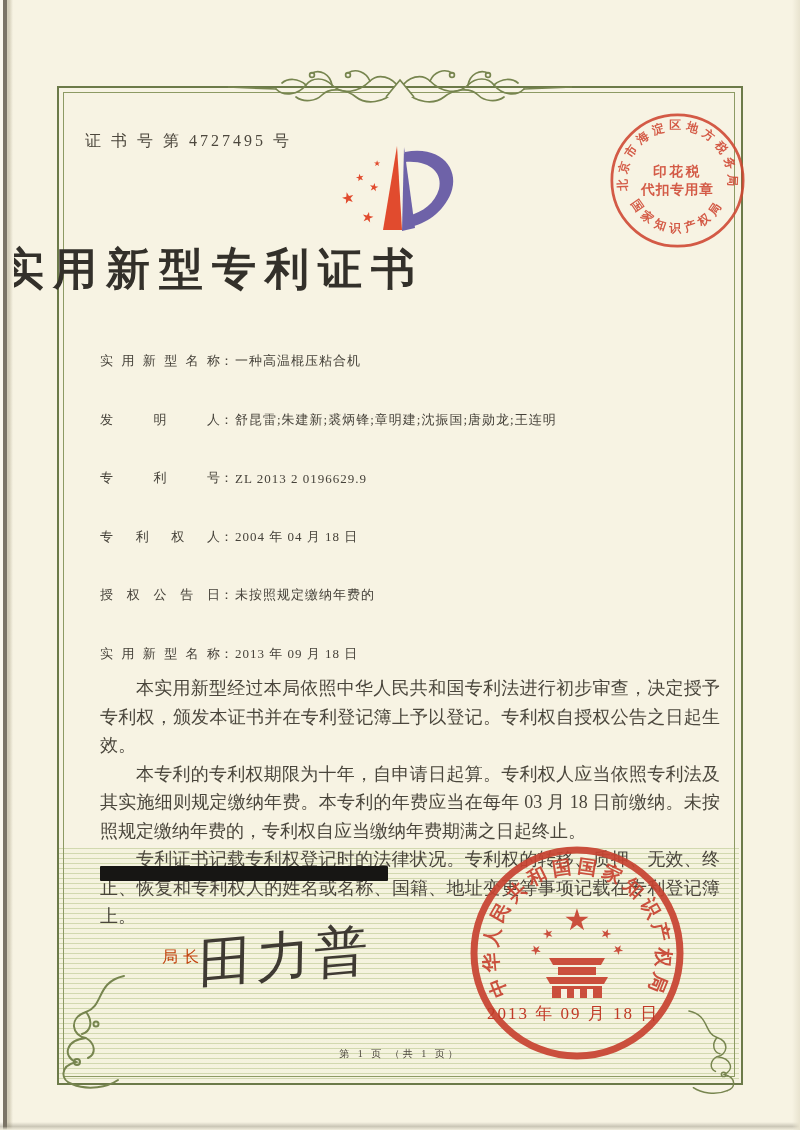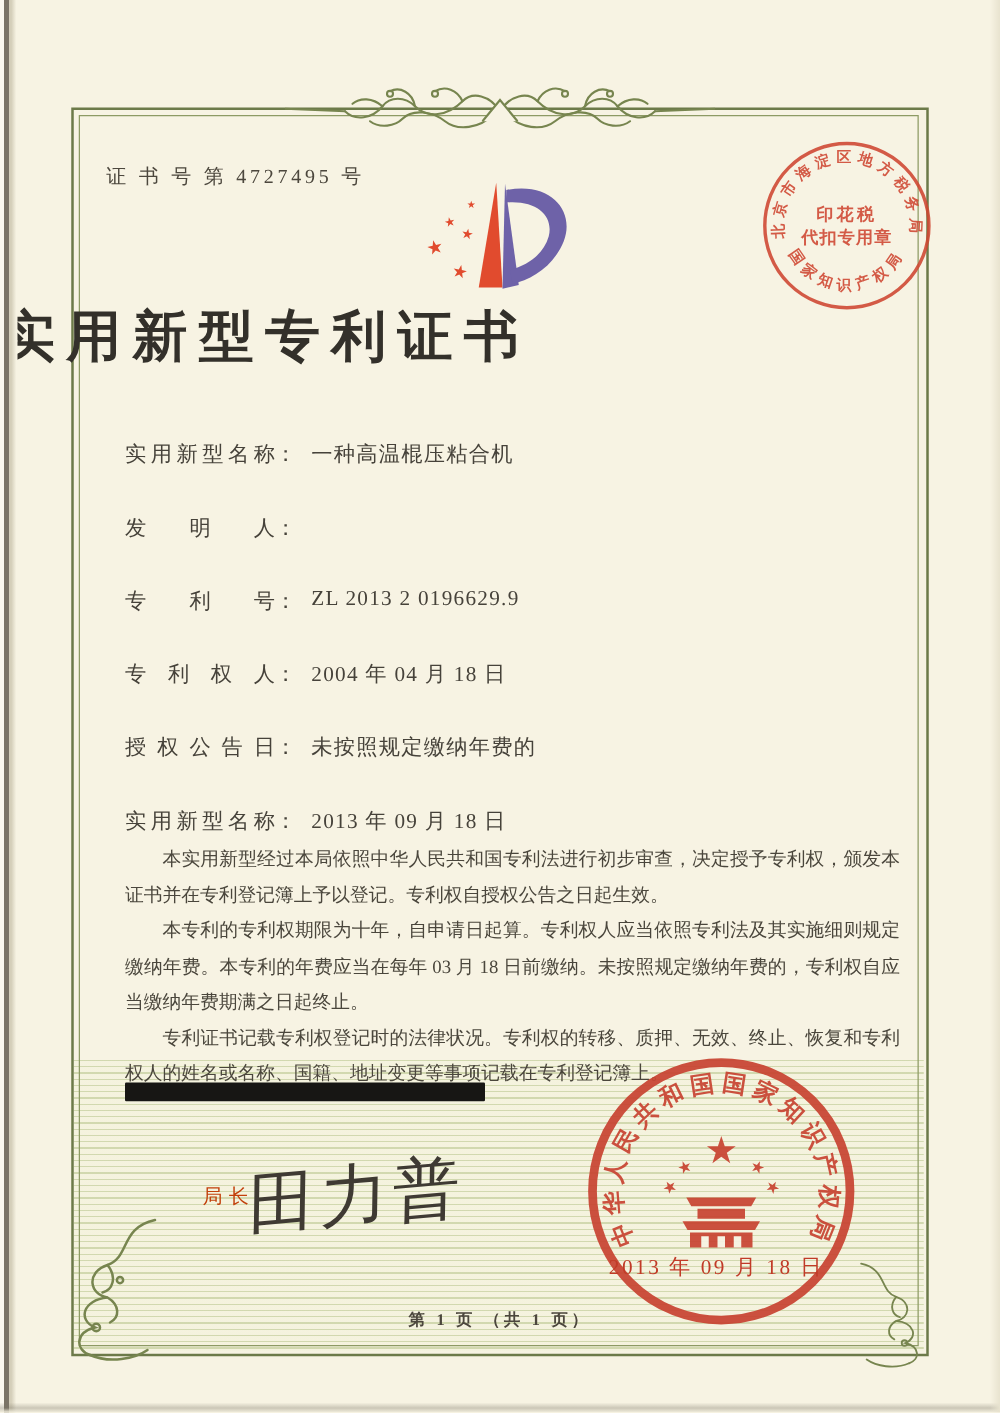--- a/index.html
+++ b/index.html
@@ -24,38 +24,38 @@
   .frame-outer{left:57px;top:86px;width:682px;height:995px;border:2px solid #6c7a49;z-index:2;}
   .frame-inner{left:63px;top:92px;width:670px;height:983px;border:1px solid #8d9a64;z-index:2;}
   
   .cert-number{left:85px;top:131px;font-size:16px;letter-spacing:3px;color:#4c473d;z-index:4;}
   .logo{left:330px;top:120px;z-index:3;}
   .stamp{left:600px;top:103px;z-index:5;}
   .title{left:0;top:240px;width:800px;text-align:left;font-size:44px;font-weight:bold;
     letter-spacing:9px;color:#33302a;z-index:4;}
   
   .rows{left:100px;top:350px;width:630px;z-index:4;}
-  .row{position:absolute;left:0;display:flex;align-items:flex-start;font-size:17px;color:#46423a;white-space:nowrap;}
+  .row{position:absolute;left:0;display:flex;align-items:flex-end;font-size:13px;color:#46423a;white-space:nowrap;}
   .row .lbl{display:inline-block;width:120px;text-align:justify;text-align-last:justify;}
   .row .colon{display:inline-block;}
-  .row .val{display:inline-block;margin-left:12px;letter-spacing:1px;font-family:Liberation Serif, serif;}
-  
-  .body-text{left:100px;top:674px;width:620px;z-index:4;font-size:15px;line-height:28.5px;
+  .row .val{display:inline-block;margin-left:2px;letter-spacing:1px;font-family:Liberation Serif, serif;}
+  
+  .body-text{left:100px;top:674px;width:620px;z-index:4;font-size:18px;line-height:28.5px;
     color:#4a463c;text-align:justify;}
   .body-text p{margin:0;text-indent:2em;}
   
   .black-bar{left:100px;top:866px;width:288px;height:15px;background:#171614;z-index:4;border-radius:1px;}
   
   .sig-label{left:162px;top:947px;font-size:16px;letter-spacing:5px;color:#c2410c;z-index:5;}
   .sig{left:200px;top:898px;z-index:5;}
   
   .seal{left:462px;top:838px;z-index:5;}
   .seal-date{left:487px;top:1002px;font-size:17px;letter-spacing:2px;color:#c13a27;z-index:6;white-space:nowrap;}
   
-  .footer{left:0;top:1047px;width:800px;text-align:center;font-size:13px;letter-spacing:3px;color:#4c473d;z-index:4;font-weight:bold;}
+  .footer{left:0;top:1047px;width:800px;text-align:center;font-size:10px;letter-spacing:3px;color:#4c473d;z-index:4;}
   
   .ornament-top{left:228px;top:56px;z-index:3;}
   .flourish-bl{left:44px;top:972px;z-index:3;}
   .flourish-br{left:668px;top:1008px;z-index:3;}
 </style>
 </head>
 <body>
 
 <div class="abs scan-left"></div>
 <div class="abs scan-bottom"></div>
@@ -136,20 +136,21 @@
 
 <div class="abs rows">
   <div class="row" style="top:2px">
     <span class="lbl">实用新型名称</span>
       <span class="colon">：</span>
       <span class="val">一种高温棍压粘合机</span>
   </div>
   <div class="row" style="top:61px">
     <span class="lbl">发明人</span>
       <span class="colon">：</span>
+      <span class="val">舒昆雷;朱建新;裘炳锋;章明建;沈振国;唐勋龙;王连明</span>
   </div>
   <div class="row" style="top:119px">
     <span class="lbl">专利号</span>
       <span class="colon">：</span>
       <span class="val">ZL 2013 2 0196629.9</span>
   </div>
   <div class="row" style="top:178px">
     <span class="lbl">专利权人</span>
       <span class="colon">：</span>
       <span class="val">2004 年 04 月 18 日</span>

